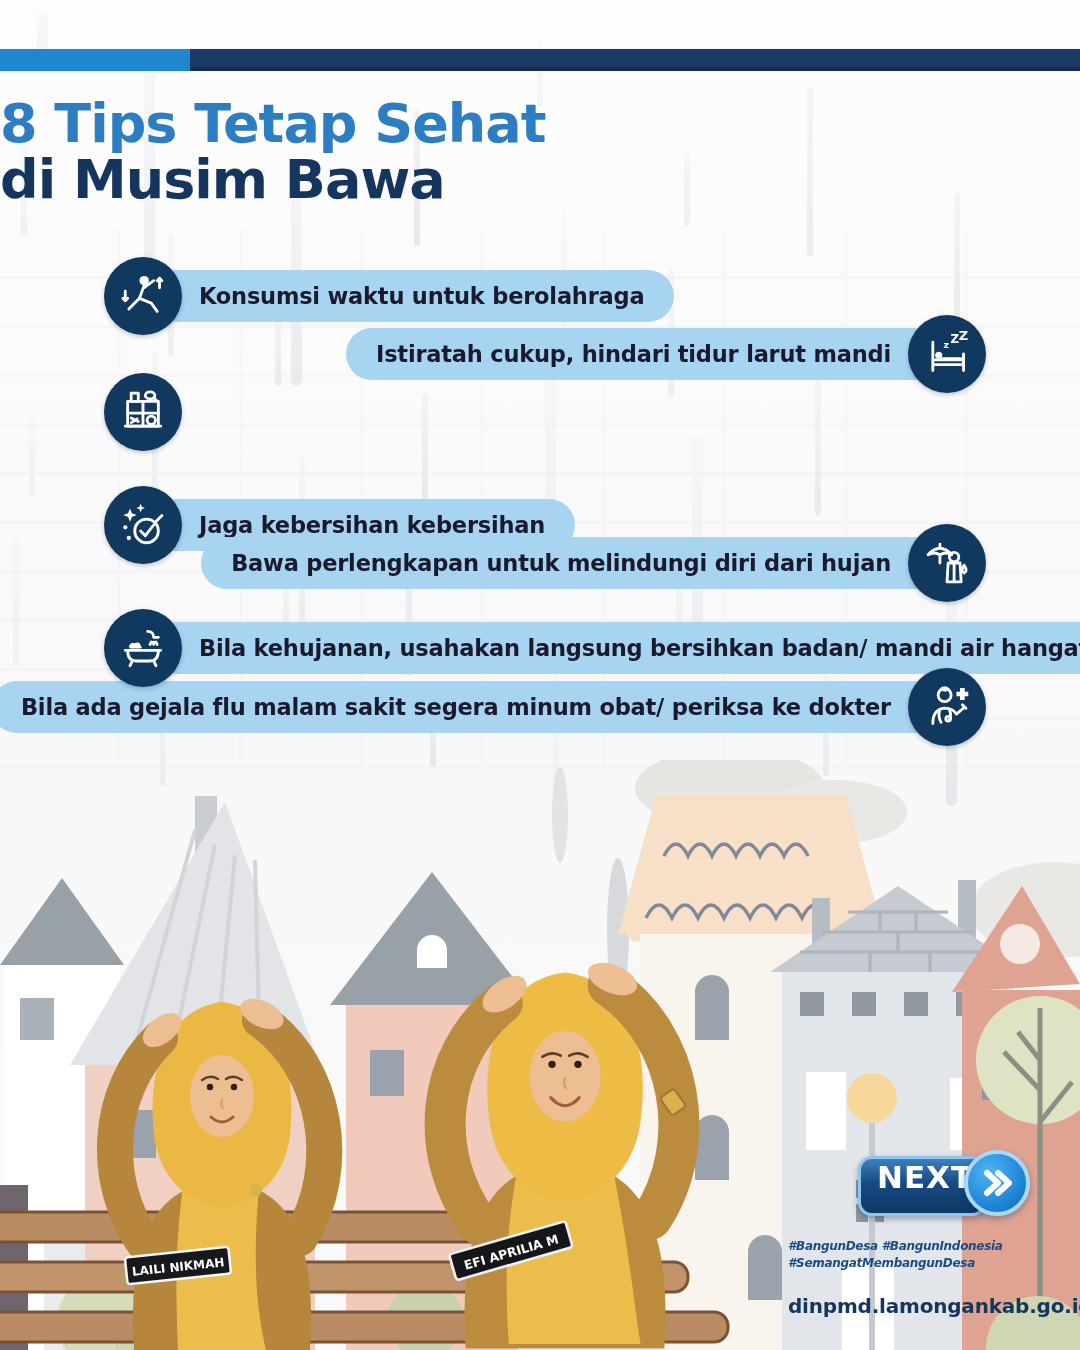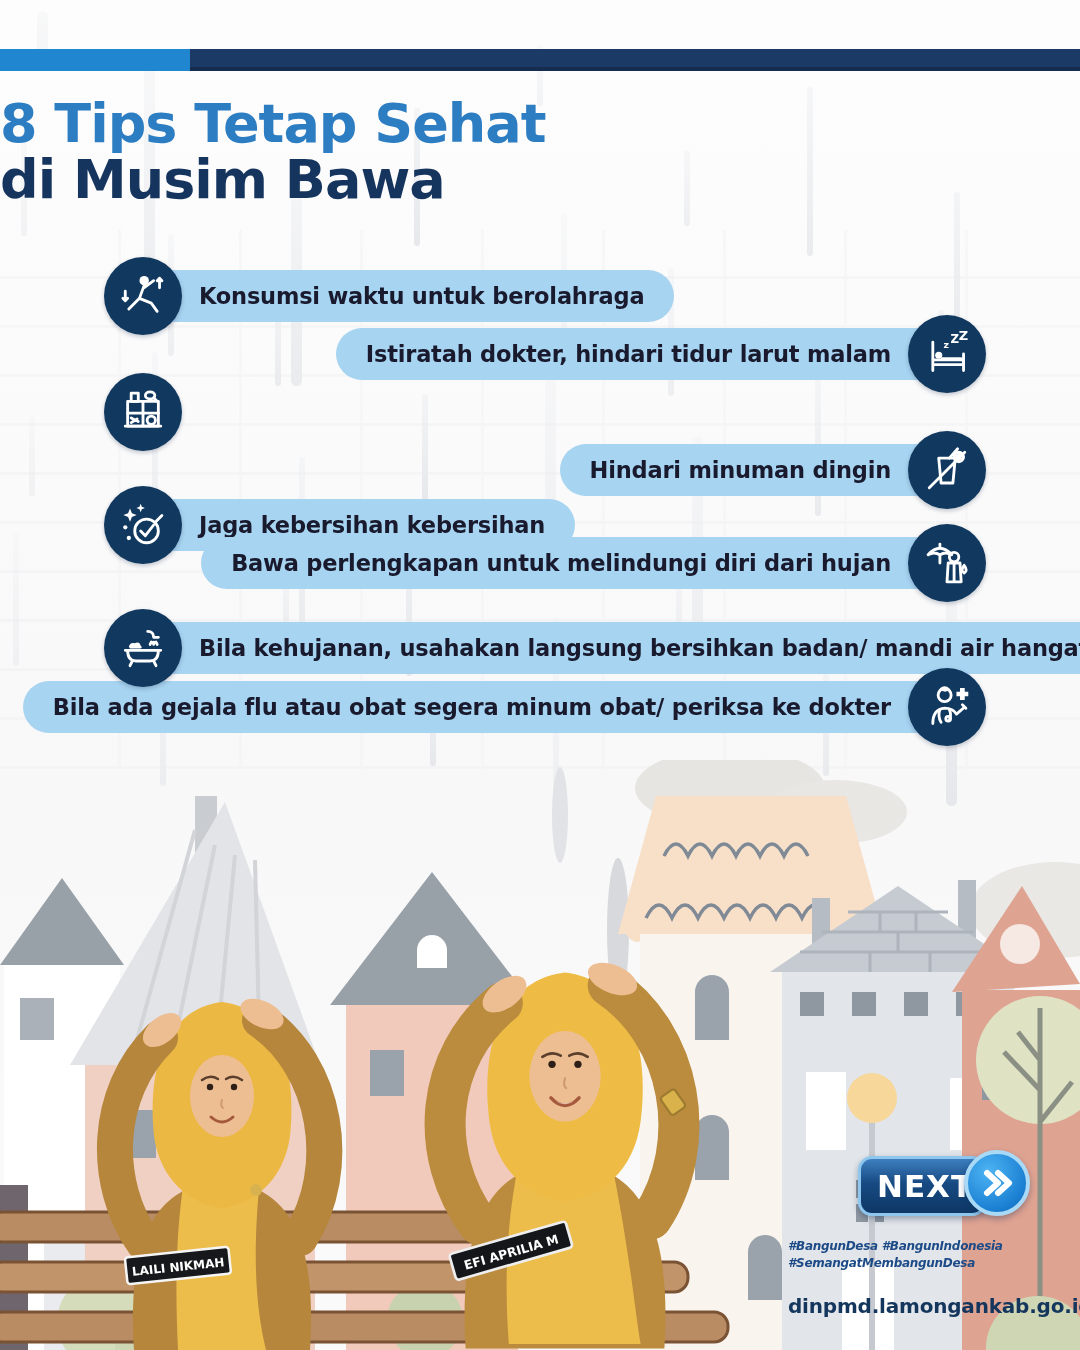--- a/index.html
+++ b/index.html
@@ -43,21 +43,21 @@
   .ic{stroke:#fff;stroke-width:2.4;fill:none;stroke-linecap:round;stroke-linejoin:round;}
   .icf{fill:#fff;stroke:none;}
   .ict{fill:#fff;font-weight:bold;font-family:"DejaVu Sans",sans-serif;}
   
   .scene{position:absolute;left:0;top:760px;}
   
   .next-btn{position:absolute;left:858px;top:1150px;width:172px;height:66px;}
   .next-rect{position:absolute;left:0;top:6px;width:122px;height:54px;border-radius:14px;
     background:linear-gradient(#3d7fc0 0%,#174a82 45%,#0e3766 100%);
     border:3px solid #8ec6ee;box-shadow:0 3px 6px rgba(10,40,80,.35);
-    display:flex;align-items:center;justify-content:flex-start;}
+    display:flex;justify-content:flex-start;}
   .next-rect span{color:#fff;font-weight:bold;font-size:31px;letter-spacing:1px;padding-left:16px;}
   .next-circle{position:absolute;left:106px;top:0;width:66px;height:66px;border-radius:50%;
     background:radial-gradient(circle at 35% 30%,#4db4f4,#1b7fd2 70%,#0f63ad);
     border:4px solid #a8d9f6;box-sizing:border-box;
     display:flex;align-items:center;justify-content:center;
     box-shadow:0 3px 6px rgba(10,40,80,.35);}
   
   .hashtags{position:absolute;left:788px;top:1238px;width:280px;
     font-style:italic;font-weight:bold;font-size:12px;line-height:1.45;
     color:#1d4b87;letter-spacing:-.3px;}
@@ -129,52 +129,38 @@
       <svg viewBox="0 0 44 44">
         <path class="ic" d="M10 12 V36 M10 27 H36 M36 22 V36 M10 31 H36"></path>
         <circle class="icf" cx="15" cy="23" r="3"></circle>
         <path class="ic" d="M18 26 H33 Q36 26 36 29" stroke-width="3"></path>
         <text class="ict" x="19" y="17" font-size="8">z</text>
         <text class="ict" x="25" y="13" font-size="10">Z</text>
         <text class="ict" x="32" y="10" font-size="11">Z</text>
         </svg>
     </div>
     <div class="tip-pill">
-      <span>Istiratah dokter, hindari tidur larut malam</span>
+      <span>Istiratah cukup, hindari tidur larut mandi</span>
     </div>
   </div>
 
   <div class="tip left" style="top:373px">
     <div class="tip-icon">
       <svg viewBox="0 0 44 44">
         <rect class="ic" x="9" y="13" width="26" height="21"></rect>
         <path class="ic" d="M9 23 H35 M22 13 V34 M7 34 H37"></path>
         <rect class="ic" x="12" y="6" width="6" height="7"></rect>
         <ellipse class="ic" cx="28" cy="8" rx="4" ry="3"></ellipse>
           <path class="ic" d="M31 10 L34 13"></path>
         <circle class="ic" cx="29" cy="29" r="3.5"></circle>
         <path class="ic" d="M12 27 L18 30 M12 31 L17 28"></path>
         </svg>
     </div>
   </div>
 
-  <div class="tip right" style="top:431px">
-    <div class="tip-icon">
-      <svg viewBox="0 0 44 44">
-        <path class="ic" d="M15 12 H29 L27 33 H17 Z"></path>
-        <path class="ic" d="M24 12 L31 4"></path>
-        <circle class="ic" cx="32" cy="11" r="4"></circle>
-        <path class="ic" d="M32 8 V14 M29.5 9.5 L34.5 12.5 M34.5 9.5 L29.5 12.5" stroke-width="1.4"></path>
-        <path class="ic" d="M7 37 L37 7" stroke-width="4"></path>
-        </svg>
-    </div>
-    <div class="tip-pill">
-      <span>Hindari minuman dingin</span>
-    </div>
-  </div>
 
   <div class="tip left" style="top:486px">
     <div class="tip-icon">
       <svg viewBox="0 0 44 44">
         <circle class="ic" cx="25" cy="27" r="10" stroke-width="3"></circle>
         <path class="ic" d="M20 27 L24 31 L31 22 M33 19 L38 14" stroke-width="3"></path>
         <path class="icf" d="M11 8 L12.6 12 L16.6 13.6 L12.6 15.2 L11 19.2 L9.4 15.2 L5.4 13.6 L9.4 12 Z"></path>
         <path class="icf" d="M20 4 L21 6.6 L23.6 7.6 L21 8.6 L20 11.2 L19 8.6 L16.4 7.6 L19 6.6 Z"></path>
         <circle class="icf" cx="7" cy="24" r="1.8"></circle>
           <circle class="icf" cx="10" cy="33" r="1.8"></circle>
@@ -218,21 +204,21 @@
       <svg viewBox="0 0 44 44">
         <circle class="ic" cx="20" cy="12" r="5.5"></circle>
         <path class="icf" d="M14.5 10 a5.5 5.5 0 0 1 11 0 l-2 -2 l-3 1 l-4 -1 Z"></path>
         <path class="ic" d="M10 36 Q10 24 20 23 Q27 23 30 28 M30 28 L37 22 M35 20 l3 3" stroke-width="2.6"></path>
         <path class="ic" d="M16 24 q-2 6 1 11 M24 24 q2 5 0 9" stroke-width="1.8"></path>
         <circle class="ic" cx="23" cy="32" r="2"></circle>
         <path class="icf" d="M33 6 h4 v3 h3 v4 h-3 v3 h-4 v-3 h-3 v-4 h3 Z"></path>
         </svg>
     </div>
     <div class="tip-pill">
-      <span>Bila ada gejala flu atau obat segera minum obat/ periksa ke dokter</span>
+      <span>Bila ada gejala flu malam sakit segera minum obat/ periksa ke dokter</span>
     </div>
   </div>
 
   <svg class="scene" viewBox="0 0 1080 590" width="1080" height="590">
 
     <g>
       <ellipse cx="730" cy="28" rx="95" ry="40" fill="#e7e5e2"></ellipse>
       <ellipse cx="835" cy="52" rx="72" ry="32" fill="#e9e7e4"></ellipse>
       <ellipse cx="1055" cy="150" rx="85" ry="48" fill="#eae8e5"></ellipse>
       <ellipse cx="1000" cy="445" rx="125" ry="62" fill="#f1eae3"></ellipse>

